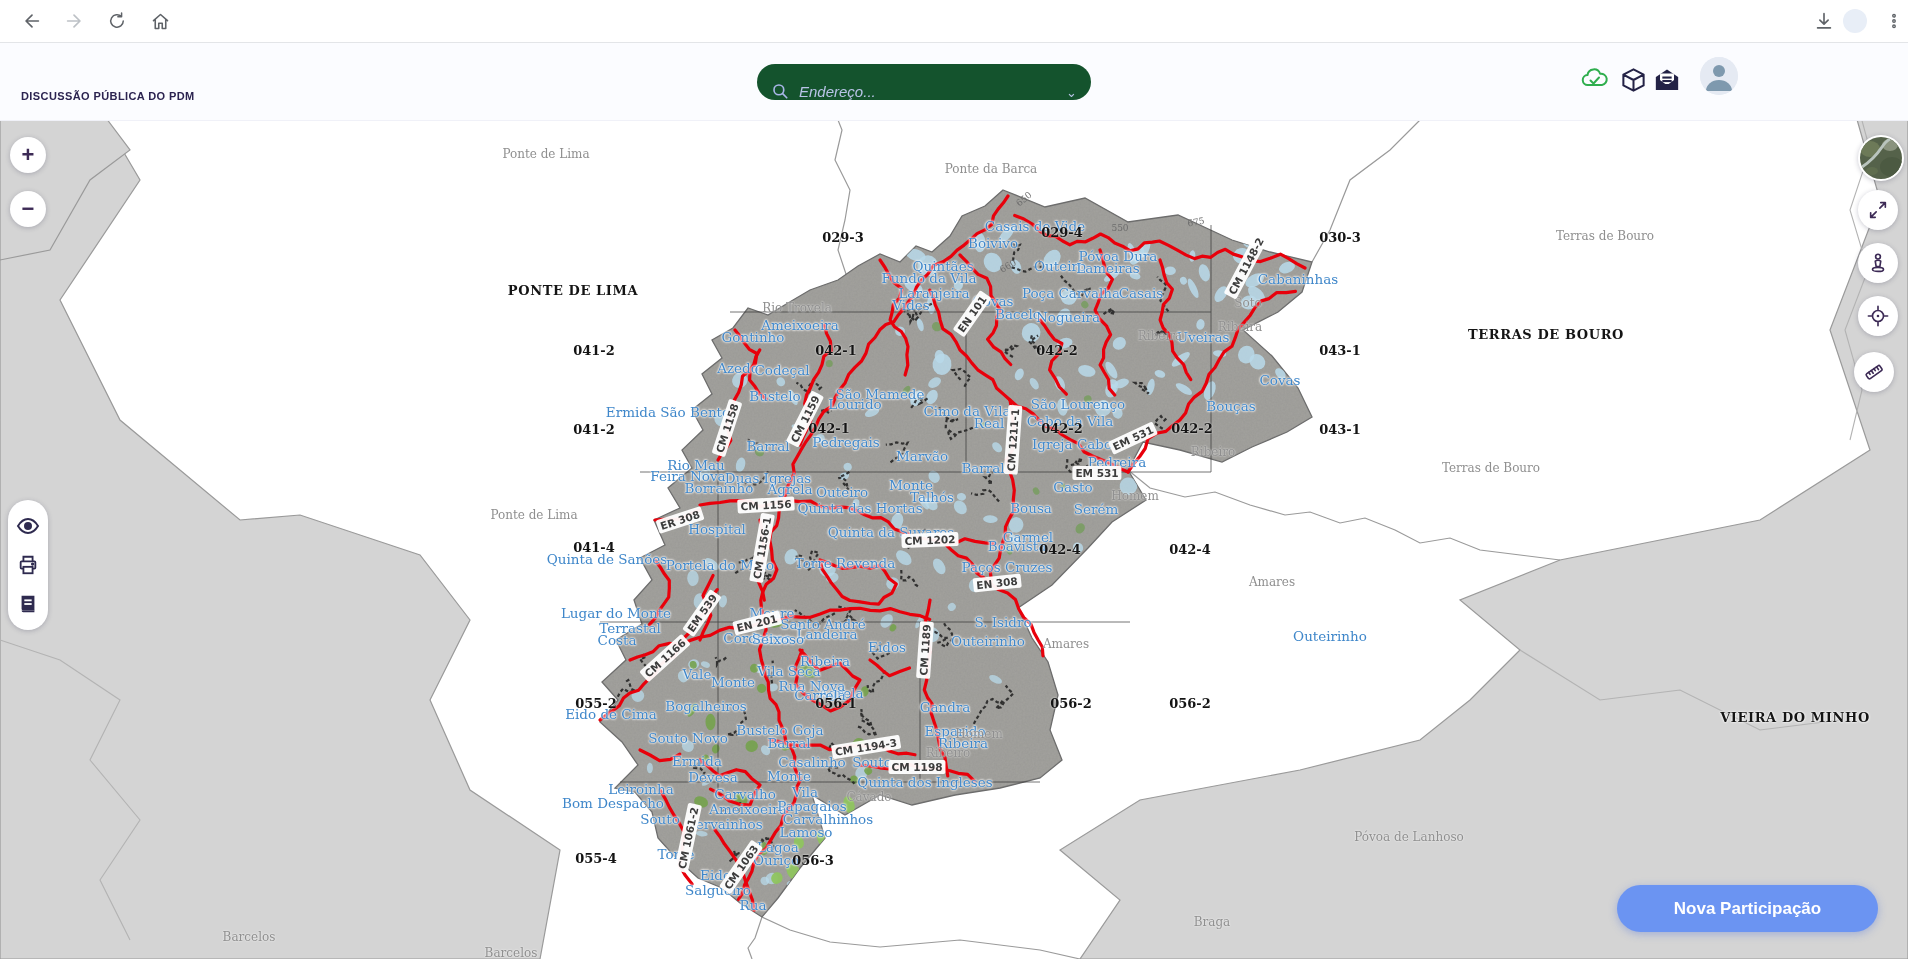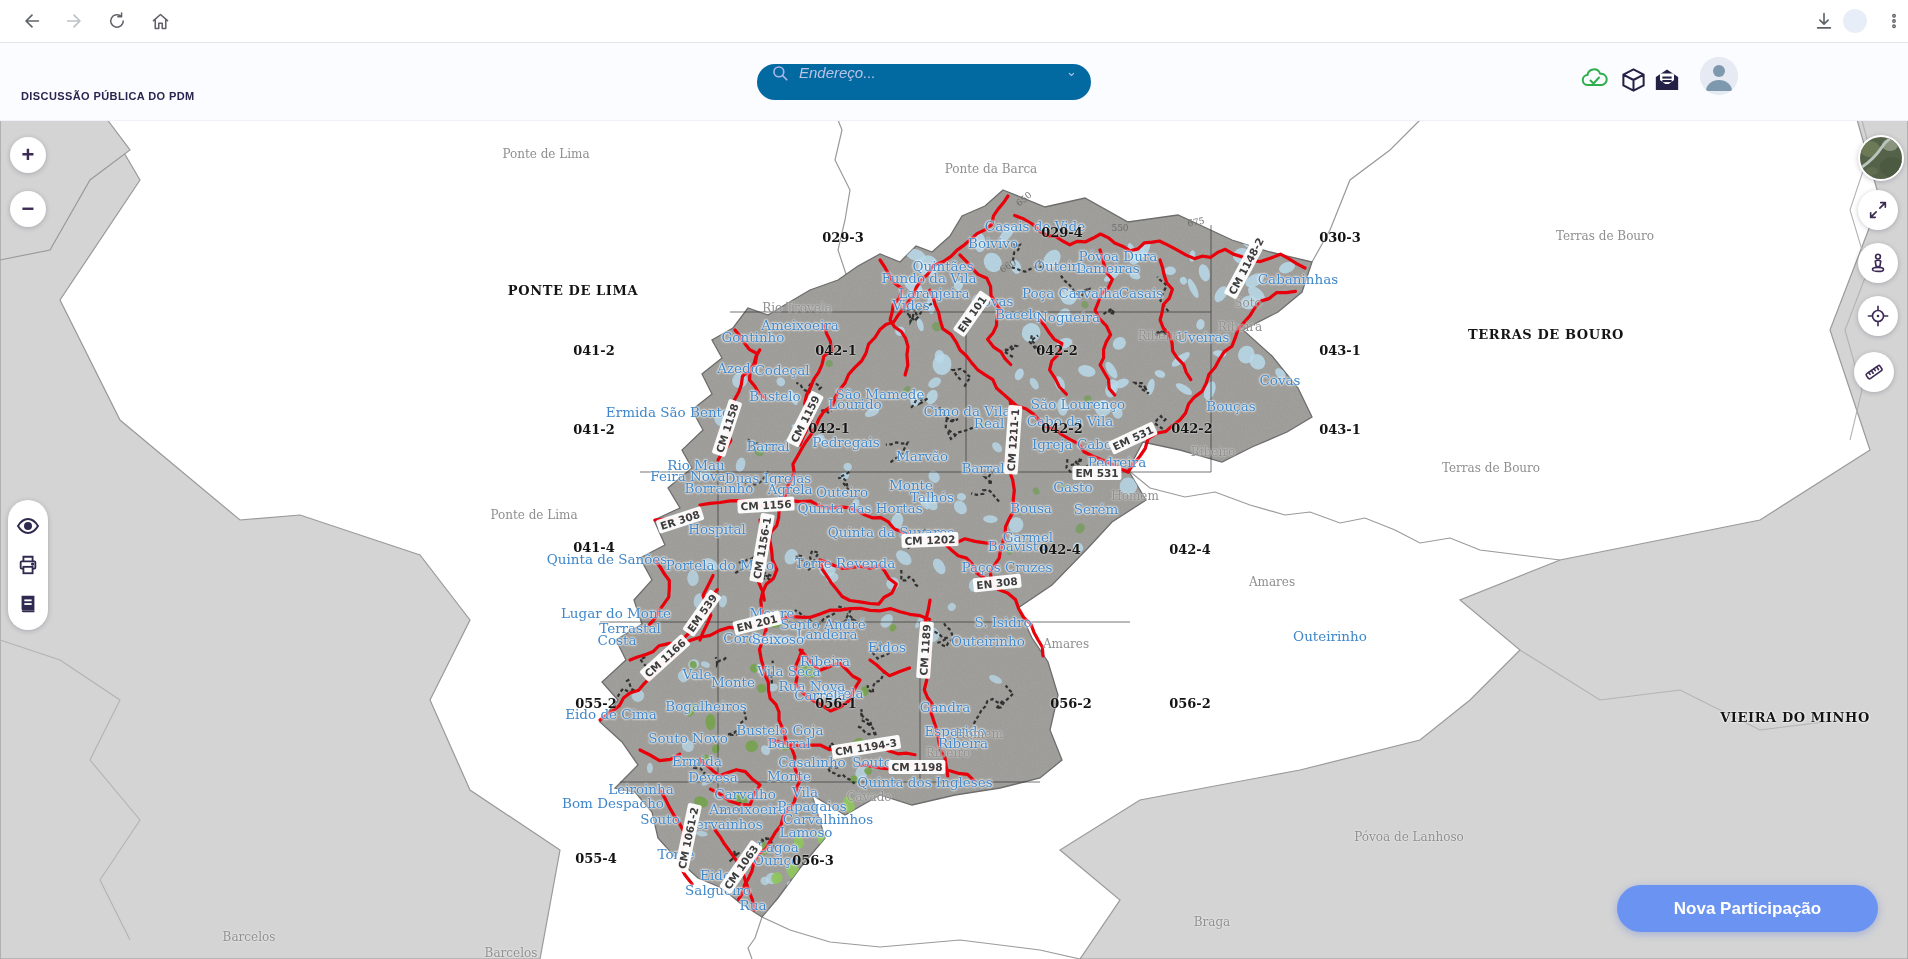--- a/index.html
+++ b/index.html
@@ -13,21 +13,21 @@
   #urltext{font-size:13.5px;color:#202124;margin-left:8px;letter-spacing:.1px;}
   #siteinfo{margin-left:14px;display:flex;}
   .inpill{position:absolute;top:3px;width:22px;height:22px;}
   #dl{left:1810px;} #prof{position:absolute;left:1843px;top:9px;width:24px;height:24px;border-radius:50%;background:#e8eef7;}
   #menu3{left:1880px;}
   
   #apphead{position:absolute;left:0;top:42px;width:1908px;height:78px;background:#fbfcff;z-index:40;border-bottom:1px solid #f0f1f8;}
   #brand{position:absolute;left:20px;top:10px;font-size:30px;font-weight:800;letter-spacing:-.5px;color:#2b2350;}
   #brand .hub{color:#2ecc8f;}
   #subtitle{position:absolute;left:21px;top:48px;font-size:11px;font-weight:700;letter-spacing:.4px;color:#2b2350;}
-  #search{position:absolute;left:757px;top:22px;width:334px;height:36px;background:#0369a1;border-radius:18px;display:flex;align-items:flex-start;cursor:text;}
+  #search{position:absolute;left:757px;top:22px;width:334px;height:36px;background:#14532d;border-radius:18px;display:flex;align-items:flex-end;cursor:text;}
   #search .mag{margin-left:14px;}
   #search .ph{margin-left:10px;font-size:15px;font-style:italic;color:#b9c4e8;}
   #search .chev{position:absolute;right:14px;color:#b9c4e8;font-size:13px;}
   .hicon{position:absolute;top:24px;width:30px;height:30px;cursor:pointer;}
   #avatarBtn{position:absolute;left:1700px;top:15px;width:38px;height:38px;border-radius:50%;background:#e5eaf3;overflow:hidden;cursor:pointer;}
   
   #map{position:absolute;left:0;top:0;width:1908px;height:959px;z-index:1;}
   #labels{position:absolute;left:0;top:0;width:1908px;height:959px;pointer-events:none;z-index:10;}
   .ml{position:absolute;transform:translate(-50%,-50%);white-space:nowrap;font-family:"DejaVu Serif",serif;}
   .ml.place{color:#3f87ca;font-size:13.5px;text-shadow:0 0 2px #fff,0 0 2px #fff,0 0 3px #fff;}

